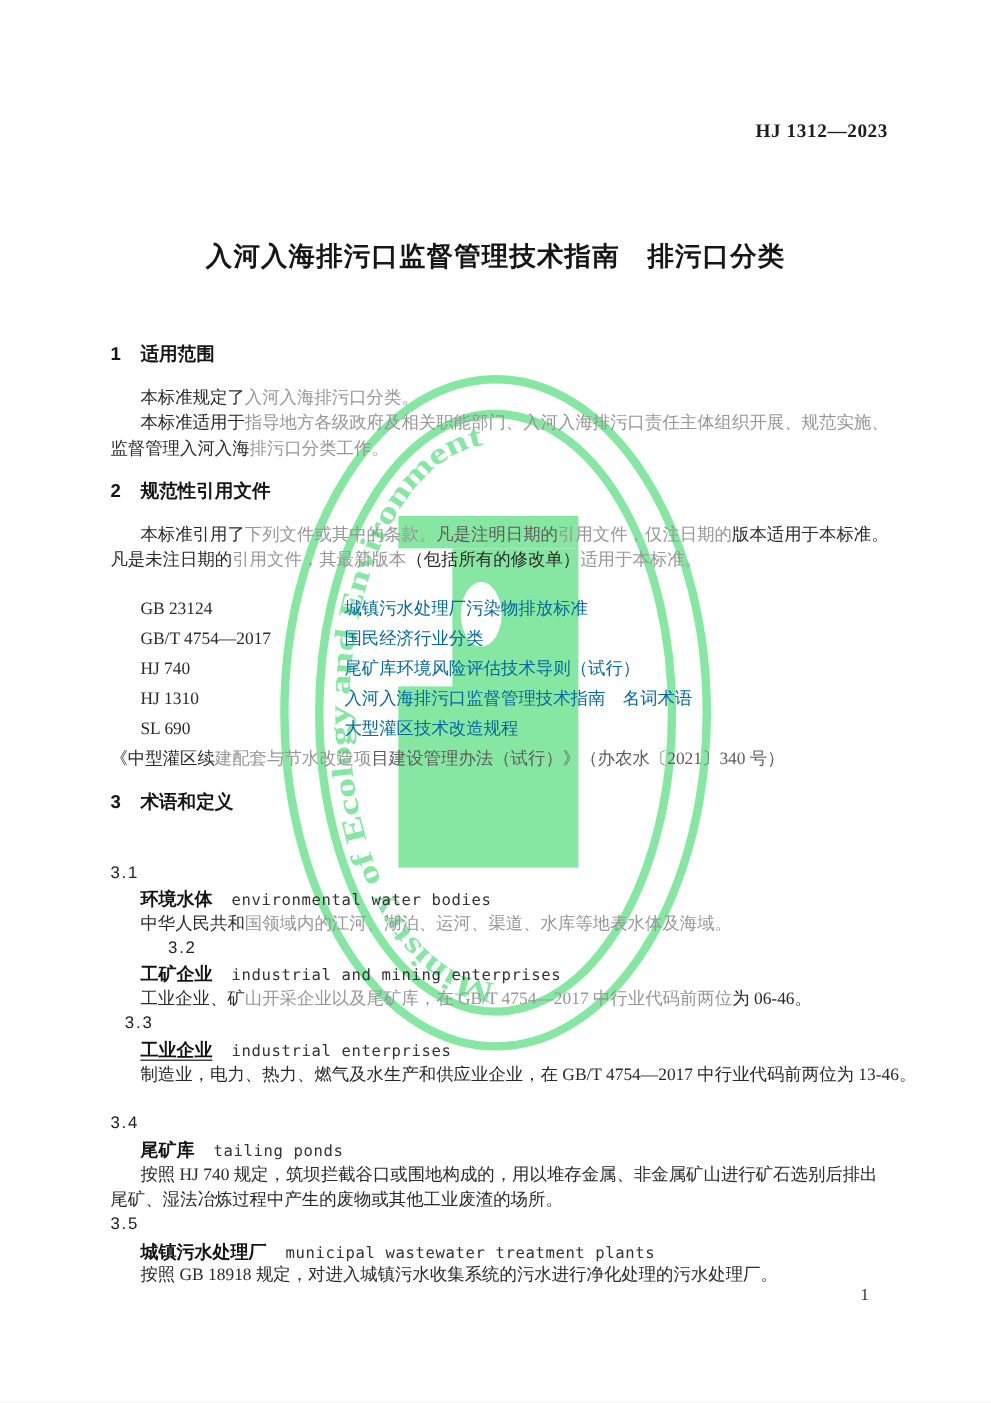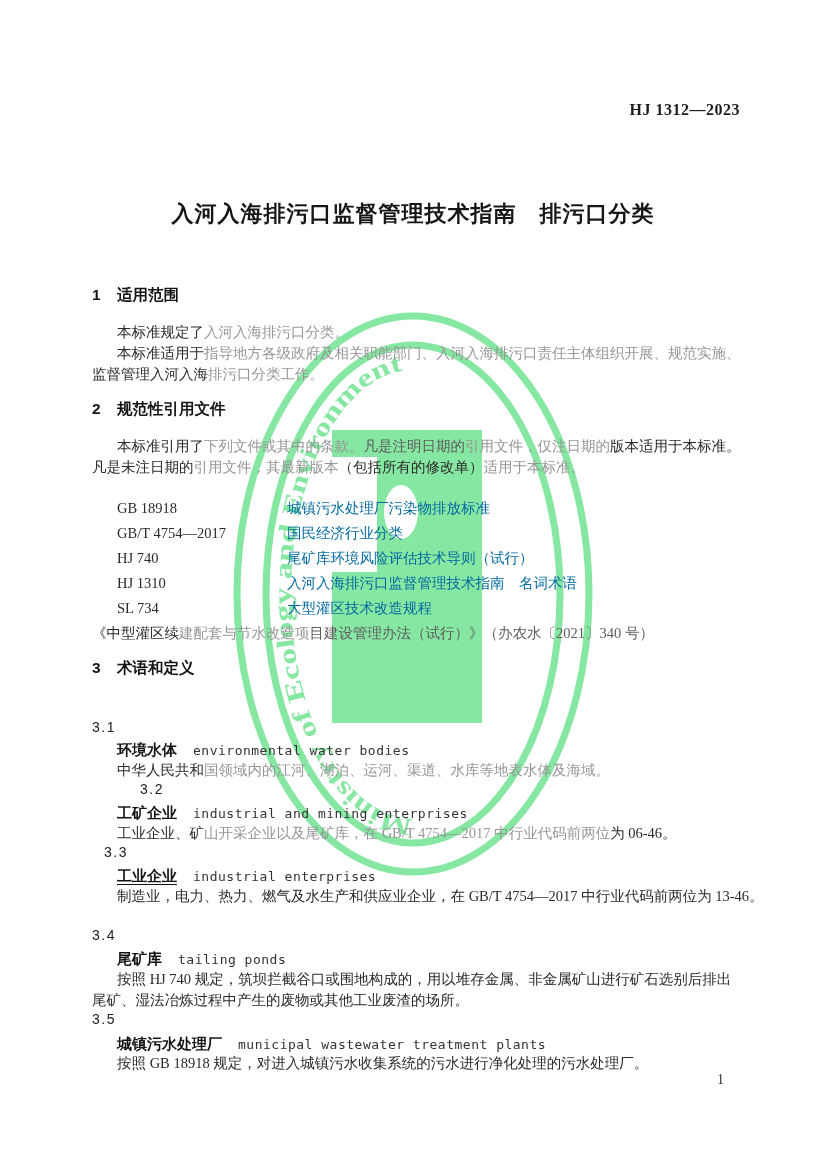--- a/index.html
+++ b/index.html
@@ -87,33 +87,33 @@
     <div class="ln ind" style="top:343px;"><span class="seg-ink">本标准适用于</span><span class="seg-mut">指导地方各级政府及相关职能部门、入河入海排污口责任主体组织开展、规范实施、</span></div>
     <div class="ln" style="top:364px;"><span class="seg-ink">监督管理入河入海</span><span class="seg-mut">排污口分类工作。</span></div>
 
     <div class="h" style="top:399px;">
       <span class="hn">2</span><span>规范性引用文件</span>
     </div>
     <div class="ln ind" style="top:436px;"><span class="seg-ink">本标准引用了</span><span class="seg-mut">下列文件或其中的条款。</span><span class="seg-mid">凡是注明日期的</span><span class="seg-mut">引用文件，仅注日期的</span><span class="seg-ink">版本适用于本标准。</span></div>
     <div class="ln" style="top:457px;"><span class="seg-ink">凡是未注日期的</span><span class="seg-mut">引用文件，其最新版本</span><span class="seg-ink">（包括所有的修改单）</span><span class="seg-mut">适用于本标准。</span></div>
 
     <div class="ref" style="top:498px;">
-      <span class="ref-code">GB 18918</span><span class="ref-title">城镇污水处理厂污染物排放标准</span>
+      <span class="ref-code">GB 23124</span><span class="ref-title">城镇污水处理厂污染物排放标准</span>
     </div>
     <div class="ref" style="top:523px;">
       <span class="ref-code">GB/T 4754—2017</span><span class="ref-title">国民经济行业分类</span>
     </div>
     <div class="ref" style="top:548px;">
       <span class="ref-code">HJ 740</span><span class="ref-title">尾矿库环境风险评估技术导则（试行）</span>
     </div>
     <div class="ref" style="top:573px;">
       <span class="ref-code">HJ 1310</span><span class="ref-title">入河入海排污口监督管理技术指南　名词术语</span>
     </div>
     <div class="ref" style="top:598px;">
-      <span class="ref-code">SL 734</span><span class="ref-title">大型灌区技术改造规程</span>
+      <span class="ref-code">SL 690</span><span class="ref-title">大型灌区技术改造规程</span>
     </div>
     <div class="ln" style="top:623px;"><span class="seg-ink">《中型灌区续</span><span class="seg-mut">建配套与节水改造项</span><span class="seg-mid">目建设管理办法（试行）》</span><span class="seg-mid">（办农水〔2021〕340 号）</span></div>
 
     <div class="h" style="top:658px;">
       <span class="hn">3</span><span>术语和定义</span>
     </div>
 
     <div class="tnum" style="top:719px;">3.1</div>
     <div class="term" style="top:739px;">
       <span class="term-zh">环境水体</span><span class="term-en">environmental water bodies</span>

